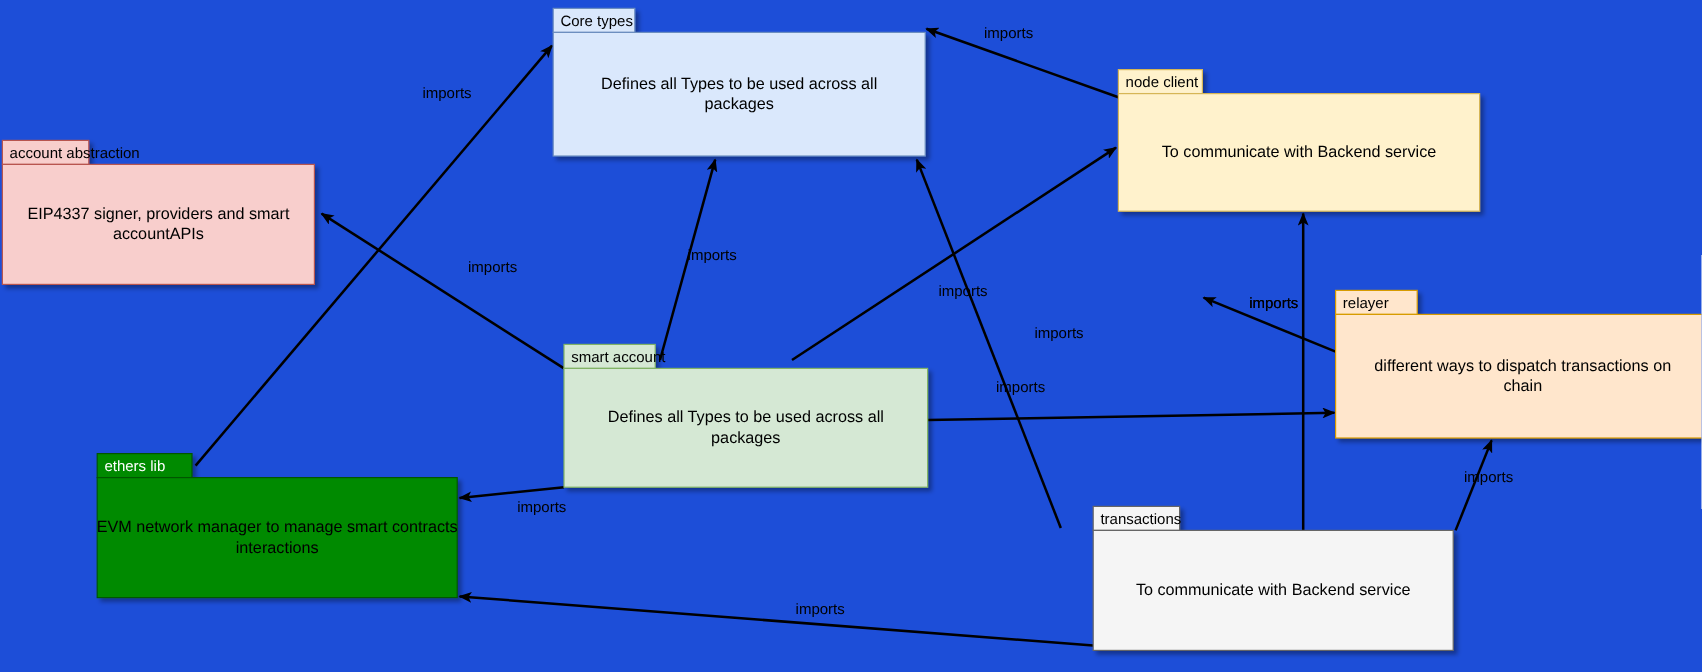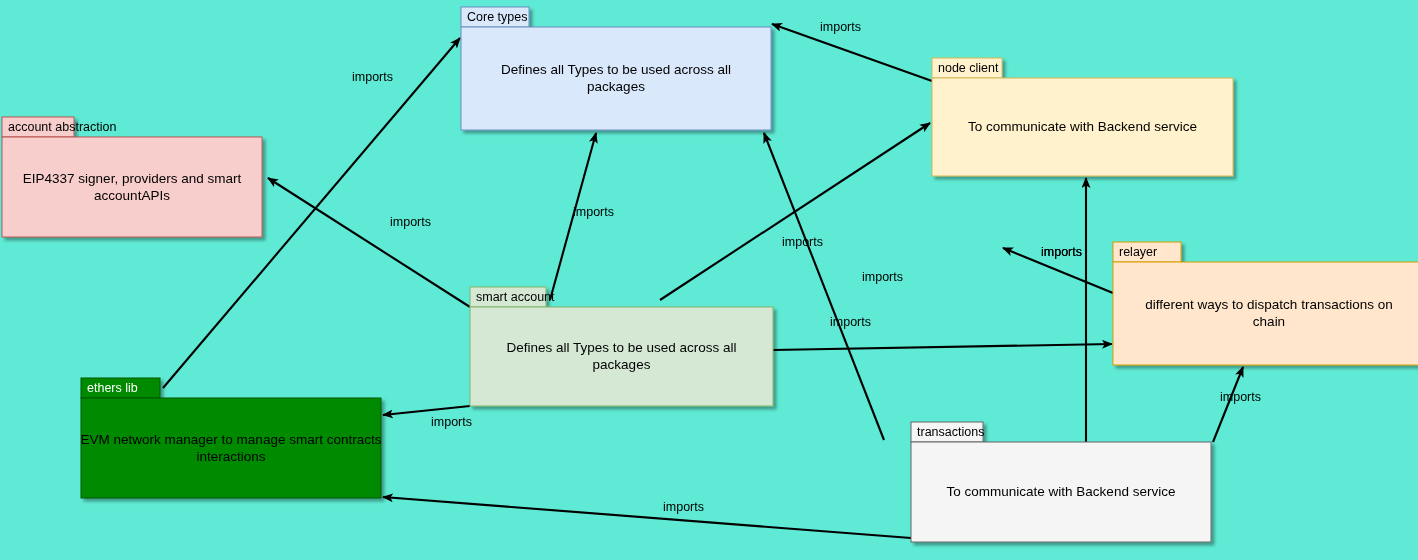--- a/index.html
+++ b/index.html
@@ -10,21 +10,21 @@
   body {
     width: 1418px;
     height: 560px;
     font-family: "Liberation Sans", sans-serif;
     overflow: hidden;
   }
   #diagram-canvas {
     position: relative;
     width: 1418px;
     height: 560px;
-    background: #5eead4;
+    background: #1d4ed8;
   }
   svg.layer {
     position: absolute;
     top: 0;
     left: 0;
     width: 1418px;
     height: 560px;
   }
   .pkg-body {
     stroke-width: 1;

